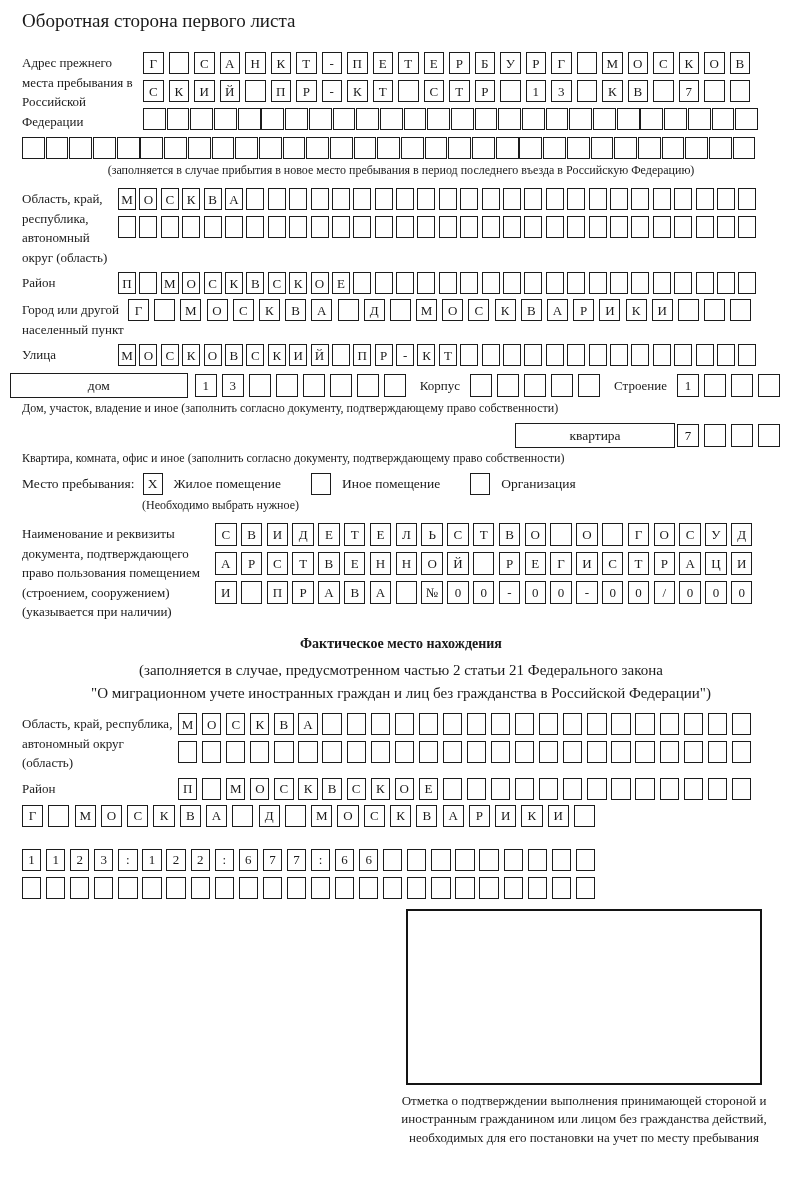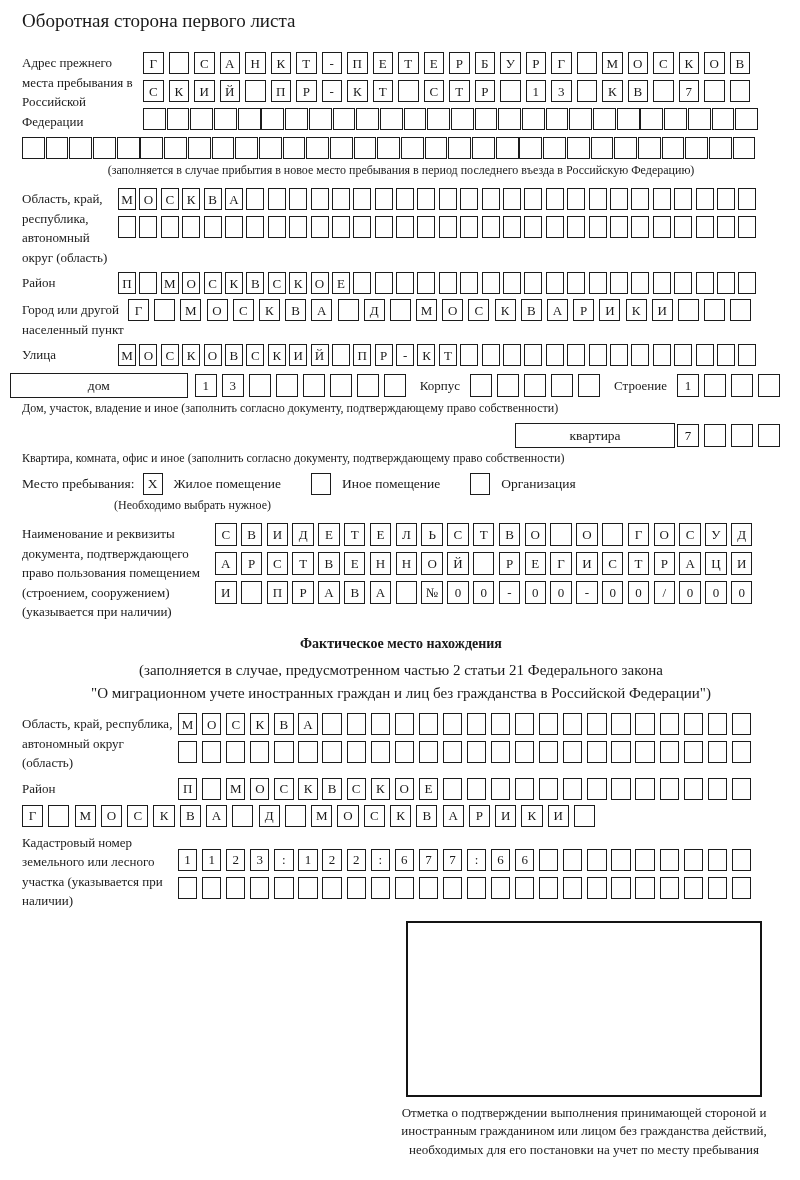--- a/index.html
+++ b/index.html
@@ -37,21 +37,21 @@
   .dom-box{width:178px;margin-right:7px;}
   .kv-box{width:160px;margin-right:2px;}
   .sz-h{--w:22px;--g:5px;--h:23px;}
   .inline-lab{padding:0 10px 0 14px;flex-shrink:0;}
 
   .stay-row{display:flex;align-items:center;font-size:13.5px;margin-top:7px;}
   .cbox{box-sizing:border-box;width:20px;height:22px;border:1.6px solid #1c1c1c;display:flex;
         align-items:center;justify-content:center;font-size:13.5px;flex-shrink:0;
         margin:0 11px 0 30px;}
   .cbox.first{margin-left:8px;}
-  .stay-note{font-size:12px;margin:3px 0 10px 92px;}
+  .stay-note{font-size:12px;margin:3px 0 10px 120px;}
 
   .fdoc .flabel{width:185px;margin-right:8px;}
   .sz-doc{--w:21.5px;--g:4.3px;--h:23px;}
   .fdoc{margin-bottom:10px;}
 
   .mid-title{text-align:center;font-weight:bold;font-size:14px;margin:14px 0 7px 0;}
   .mid-cap{text-align:center;font-size:15px;line-height:1.55;margin-bottom:8px;}
 
   .f3 .flabel{width:156px;}
   .sz-24{--w:19.2px;--g:4.9px;}
@@ -604,21 +604,20 @@
         <span class="cell">А</span>
         <span class="cell">Р</span>
         <span class="cell">И</span>
         <span class="cell">К</span>
         <span class="cell">И</span>
         <span class="cell"></span>
       </div>
   </div>
 
   <div class="field f3">
-    <div class="flabel">Кадастровый номер земельного или лесного участка (указывается при наличии)</div>
     <div class="rows pad-top">
       <div class="cells sz-24">
           <span class="cell">1</span>
           <span class="cell">1</span>
           <span class="cell">2</span>
           <span class="cell">3</span>
           <span class="cell">:</span>
           <span class="cell">1</span>
           <span class="cell">2</span>
           <span class="cell">2</span>

